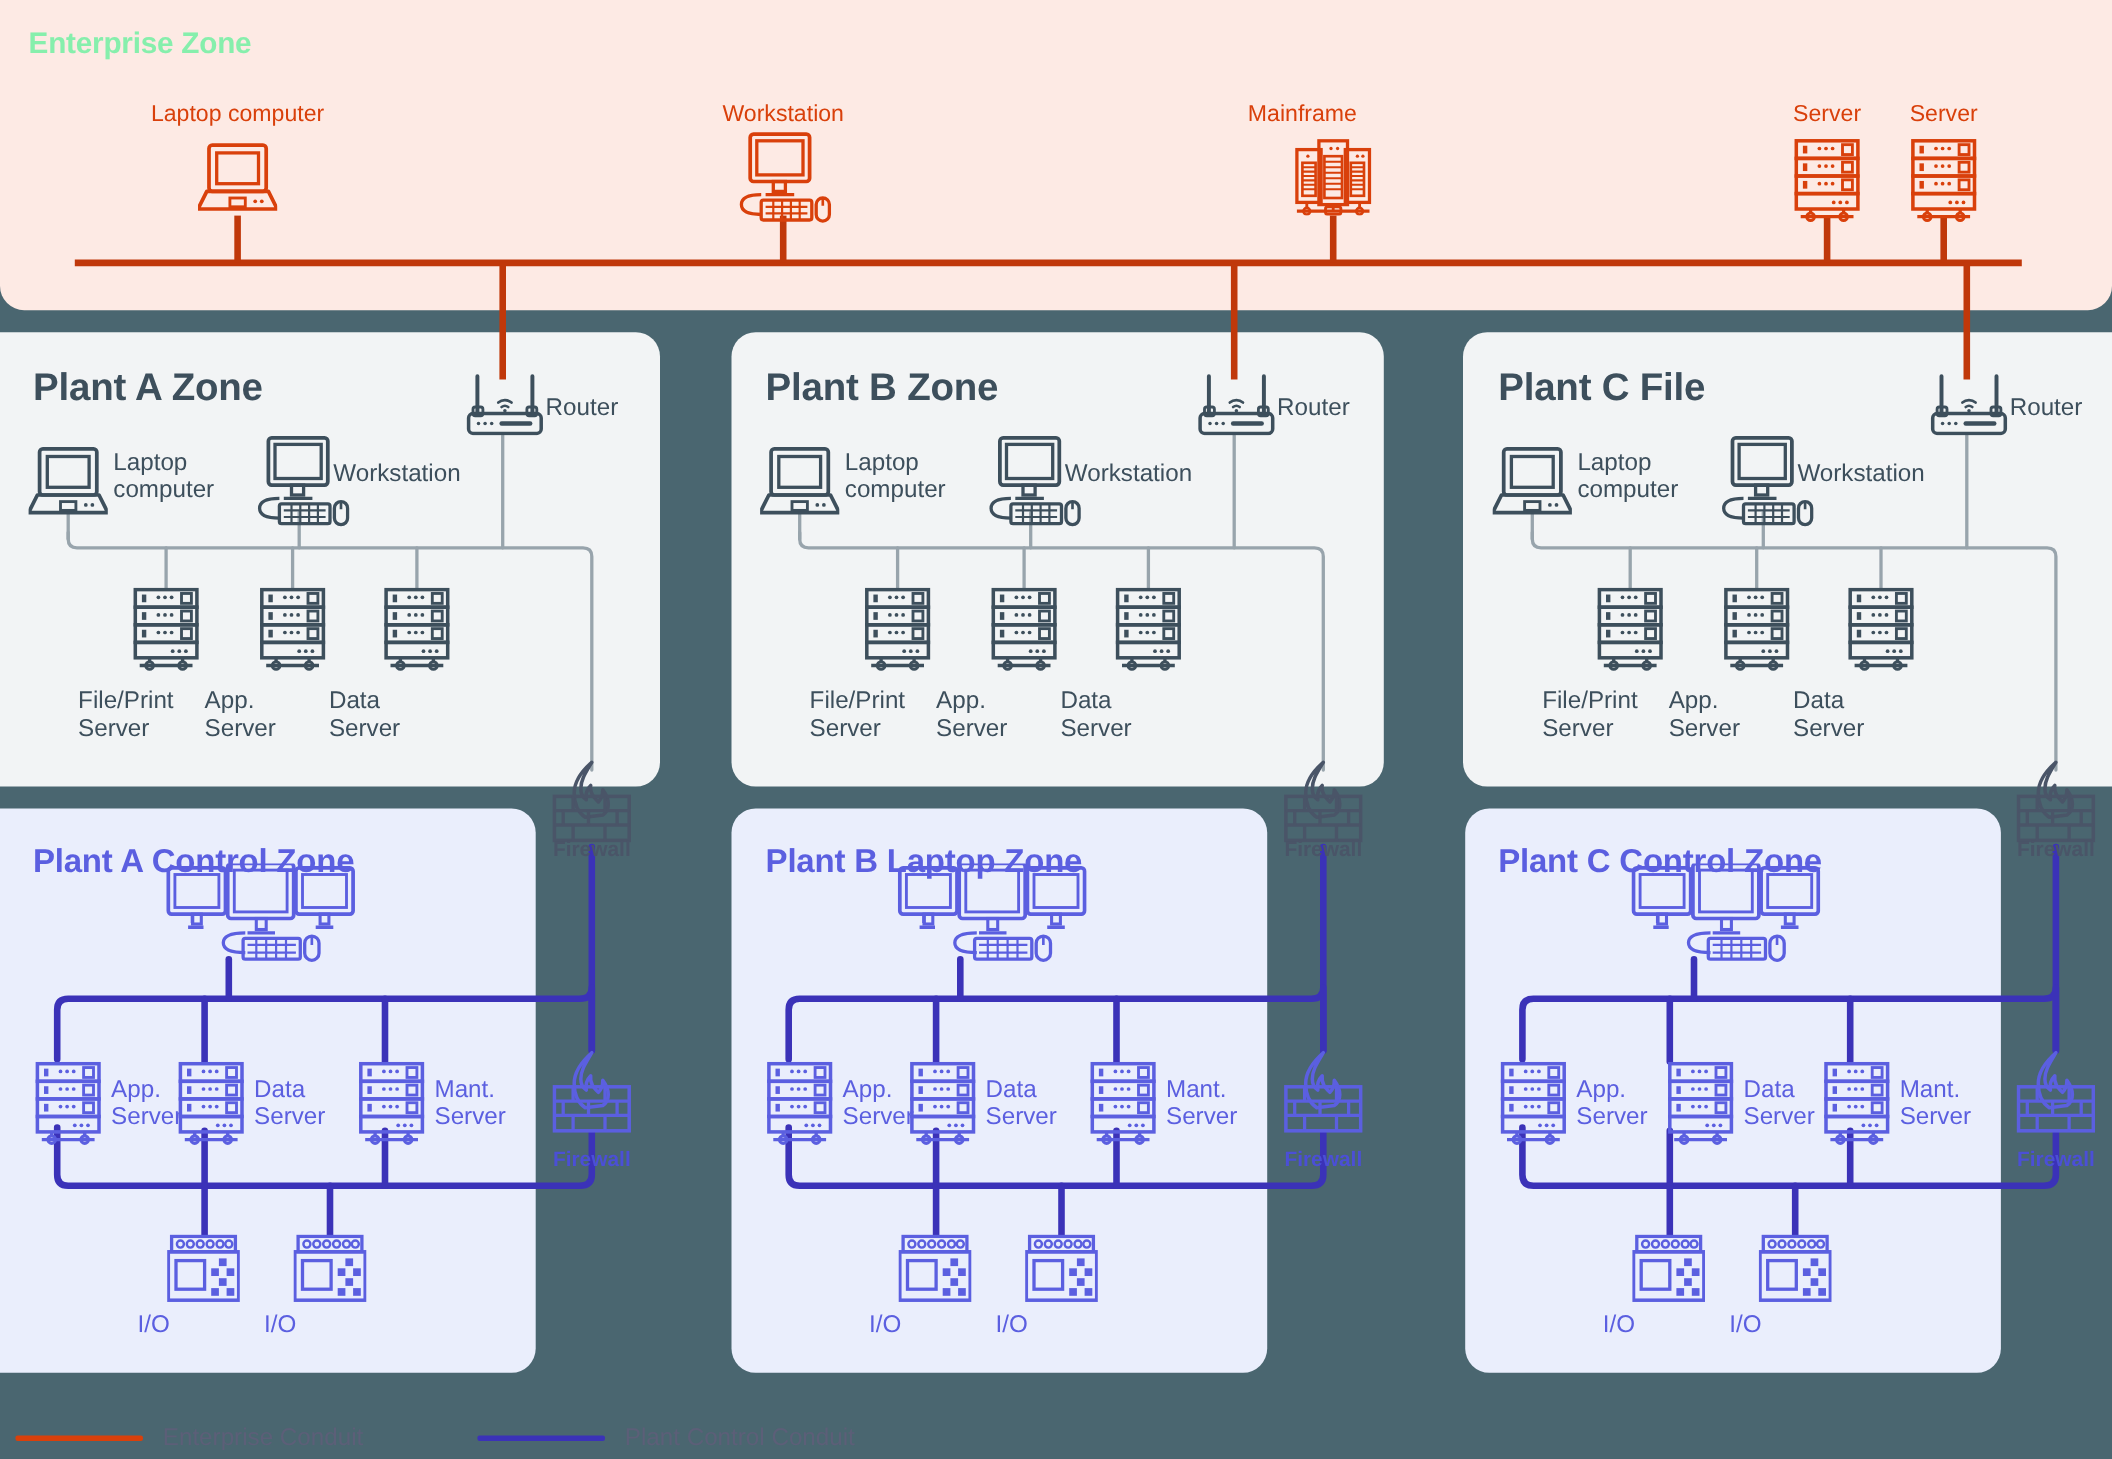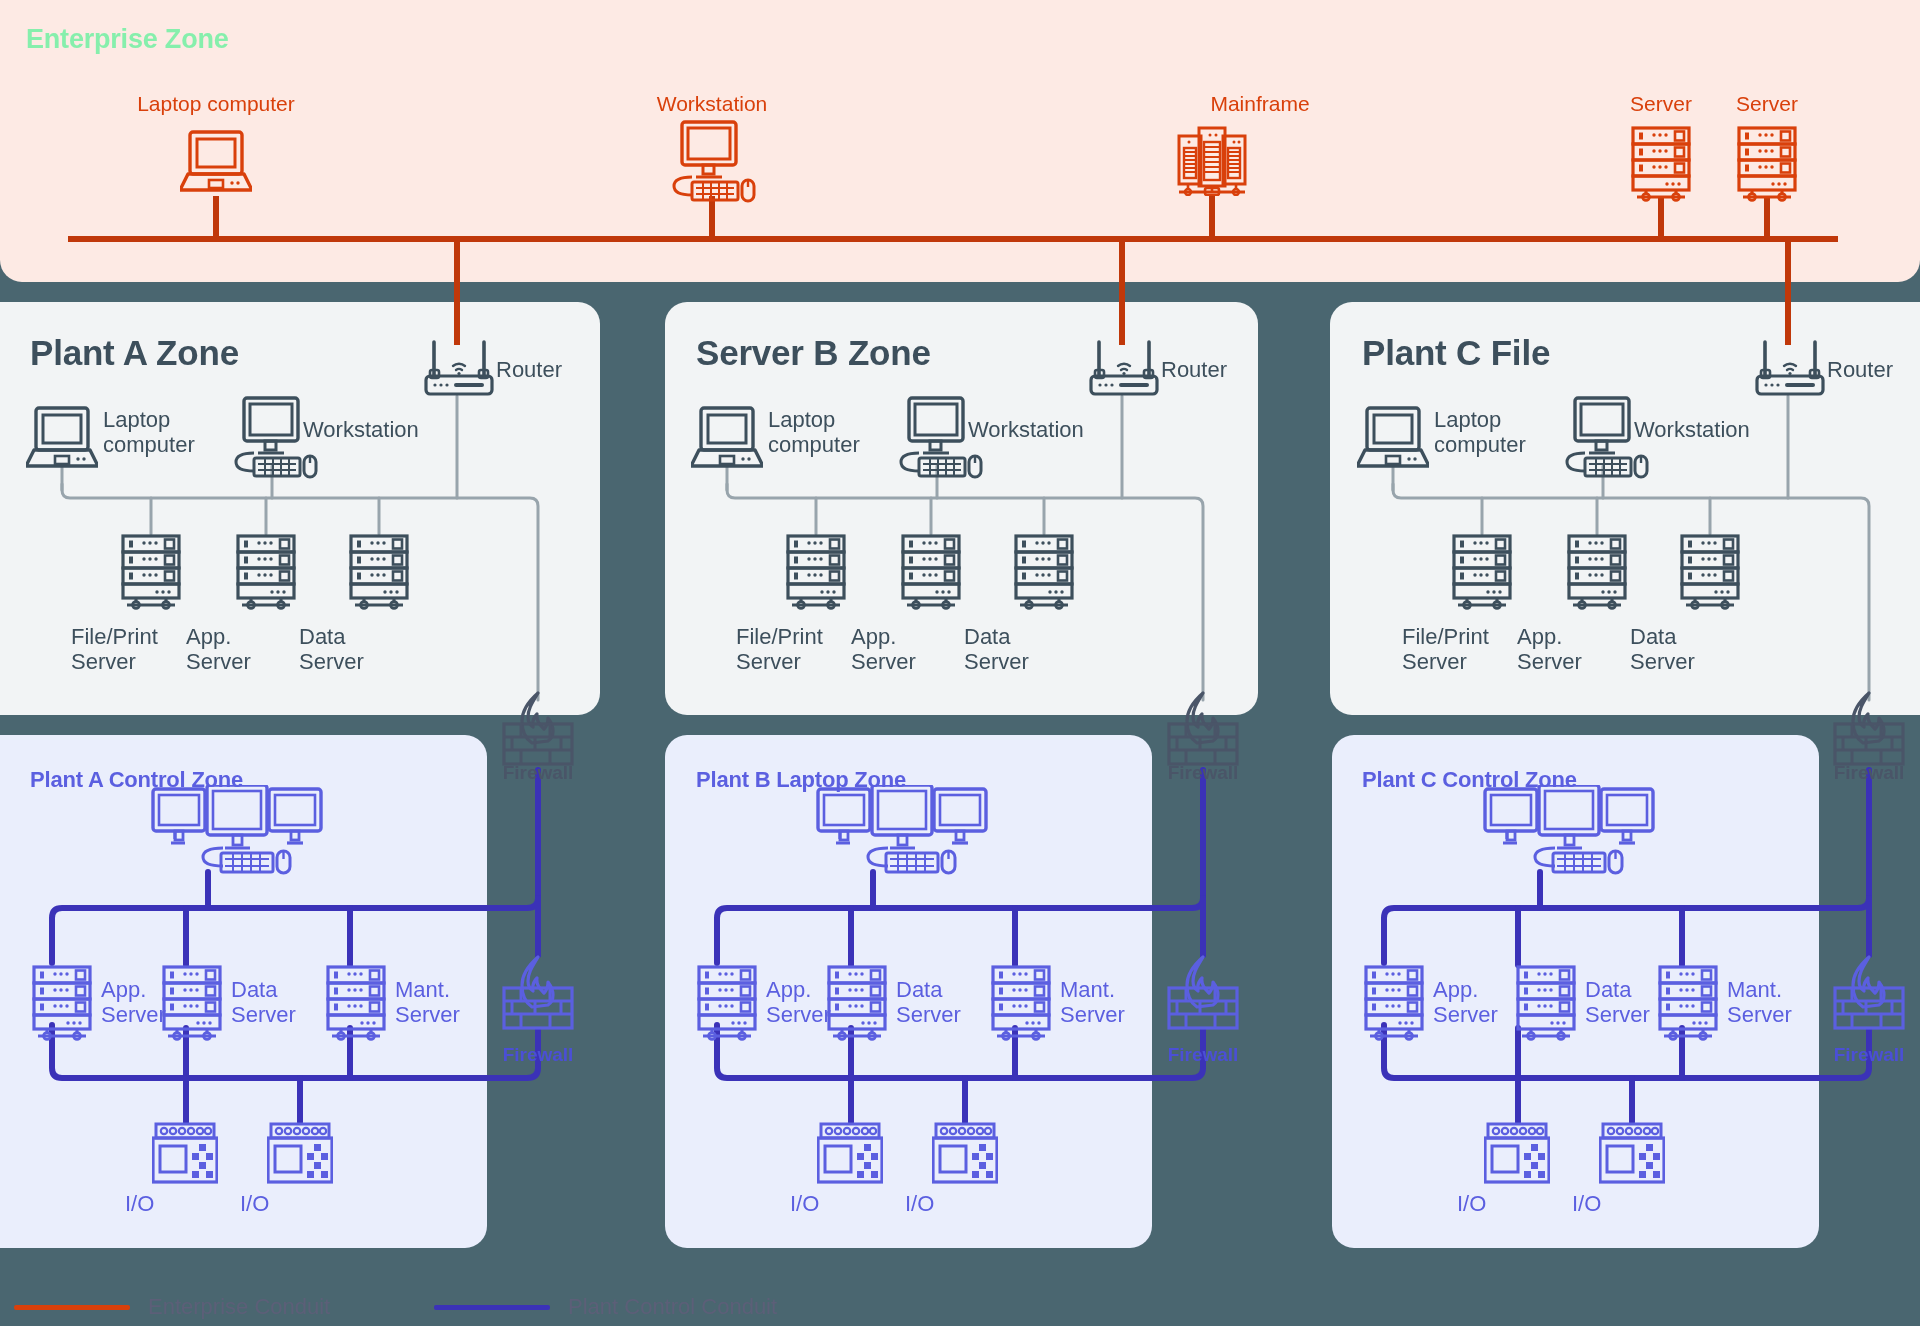--- a/index.html
+++ b/index.html
@@ -14,21 +14,21 @@
 
   
   .zone { position:absolute; border-radius:22px; }
   .zone-ent { background:#fdeae4; }
   .zone-plant { background:#f2f4f5; }
   .zone-ctrl { background:#eaeefc; }
 
   .zone-title { position:absolute; font-weight:bold; letter-spacing:-0.2px; white-space:nowrap; }
   .t-ent   { color:#86efac; font-size:27px; }
   .t-plant { color:#3d4f5c; font-size:35px; }
-  .t-ctrl  { color:#5b5fe0; font-size:22px; }
+  .t-ctrl  { color:#5b5fe0; font-size:30px; }
 
   .lbl { position:absolute; white-space:pre-line; line-height:1.12; }
   .lbl-ent   { color:#d9400b; font-size:21px; text-align:center; }
   .lbl-plant { color:#3d4f5c; font-size:22px; }
   .lbl-ctrl  { color:#5b5fe0; font-size:22px; }
   .lbl-fw-gray { color:#4a5568; font-size:19px; font-weight:bold; text-align:center;}
   .lbl-fw-blue { color:#4b4fd6; font-size:19px; font-weight:bold; text-align:center;}
   .ctr { text-align:left; }
 
   .ico { position:absolute; }
@@ -44,21 +44,21 @@
 
 <div id="stage">
 
   <div class="zone zone-ent" style="left:0px; top:0px; width:1920px; height:282px; border-radius:0 0 22px 22px;"></div>
   <div class="zone-title t-ent" style="left:26px; top:24px;">Enterprise Zone</div>
 
   <div class="zone zone-plant" style="left:0px; top:302px; width:600px; height:413px; border-radius:0 22px 22px 0;"></div>
   <div class="zone-title t-plant" style="left:30px; top:333px;">Plant A Zone</div>
 
   <div class="zone zone-plant" style="left:665px; top:302px; width:593px; height:413px;"></div>
-  <div class="zone-title t-plant" style="left:696px; top:333px;">Server B Zone</div>
+  <div class="zone-title t-plant" style="left:696px; top:333px;">Plant B Zone</div>
 
   <div class="zone zone-plant" style="left:1330px; top:302px; width:590px; height:413px; border-radius:22px 0 0 22px;"></div>
   <div class="zone-title t-plant" style="left:1362px; top:333px;">Plant C File</div>
 
   <div class="zone zone-ctrl" style="left:0px; top:735px; width:487px; height:513px; border-radius:0 22px 22px 0;"></div>
   <div class="zone-title t-ctrl" style="left:30px; top:767px;">Plant A Control Zone</div>
 
   <div class="zone zone-ctrl" style="left:665px; top:735px; width:487px; height:513px;"></div>
   <div class="zone-title t-ctrl" style="left:696px; top:767px;">Plant B Laptop Zone</div>
 
@@ -286,21 +286,21 @@
   <div class="lbl lbl-ent" style="left:96px; top:92px; width:240px;">Laptop computer</div>
   <svg class="ico" style="left:180px; top:128px;" width="72" height="66" viewBox="0 0 72 66" stroke="#d9400b" fill="#d9400b">
       <use href="#g-laptop"></use>
     </svg>
 
   <div class="lbl lbl-ent" style="left:592px; top:92px; width:240px;">Workstation</div>
   <svg class="ico" style="left:670px; top:120px;" width="86" height="84" viewBox="0 0 86 84" stroke="#d9400b" fill="#d9400b">
       <use href="#g-workstation"></use>
     </svg>
 
-  <div class="lbl lbl-ent" style="left:1140px; top:92px; width:240px;">Mainframe</div>
+  <div class="lbl lbl-ent" style="left:1064px; top:92px; width:240px;">Mainframe</div>
   <svg class="ico" style="left:1177px; top:126px;" width="70" height="70" viewBox="0 0 70 70" stroke="#d9400b" fill="#d9400b">
       <use href="#g-mainframe"></use>
     </svg>
 
   <div class="lbl lbl-ent" style="left:1601px; top:92px; width:120px;">Server</div>
   <svg class="ico" style="left:1627px; top:126px;" width="68" height="76" viewBox="0 0 68 76" stroke="#d9400b" fill="#d9400b">
       <use href="#g-server"></use>
     </svg>
 
   <div class="lbl lbl-ent" style="left:1707px; top:92px; width:120px;">Server</div>

